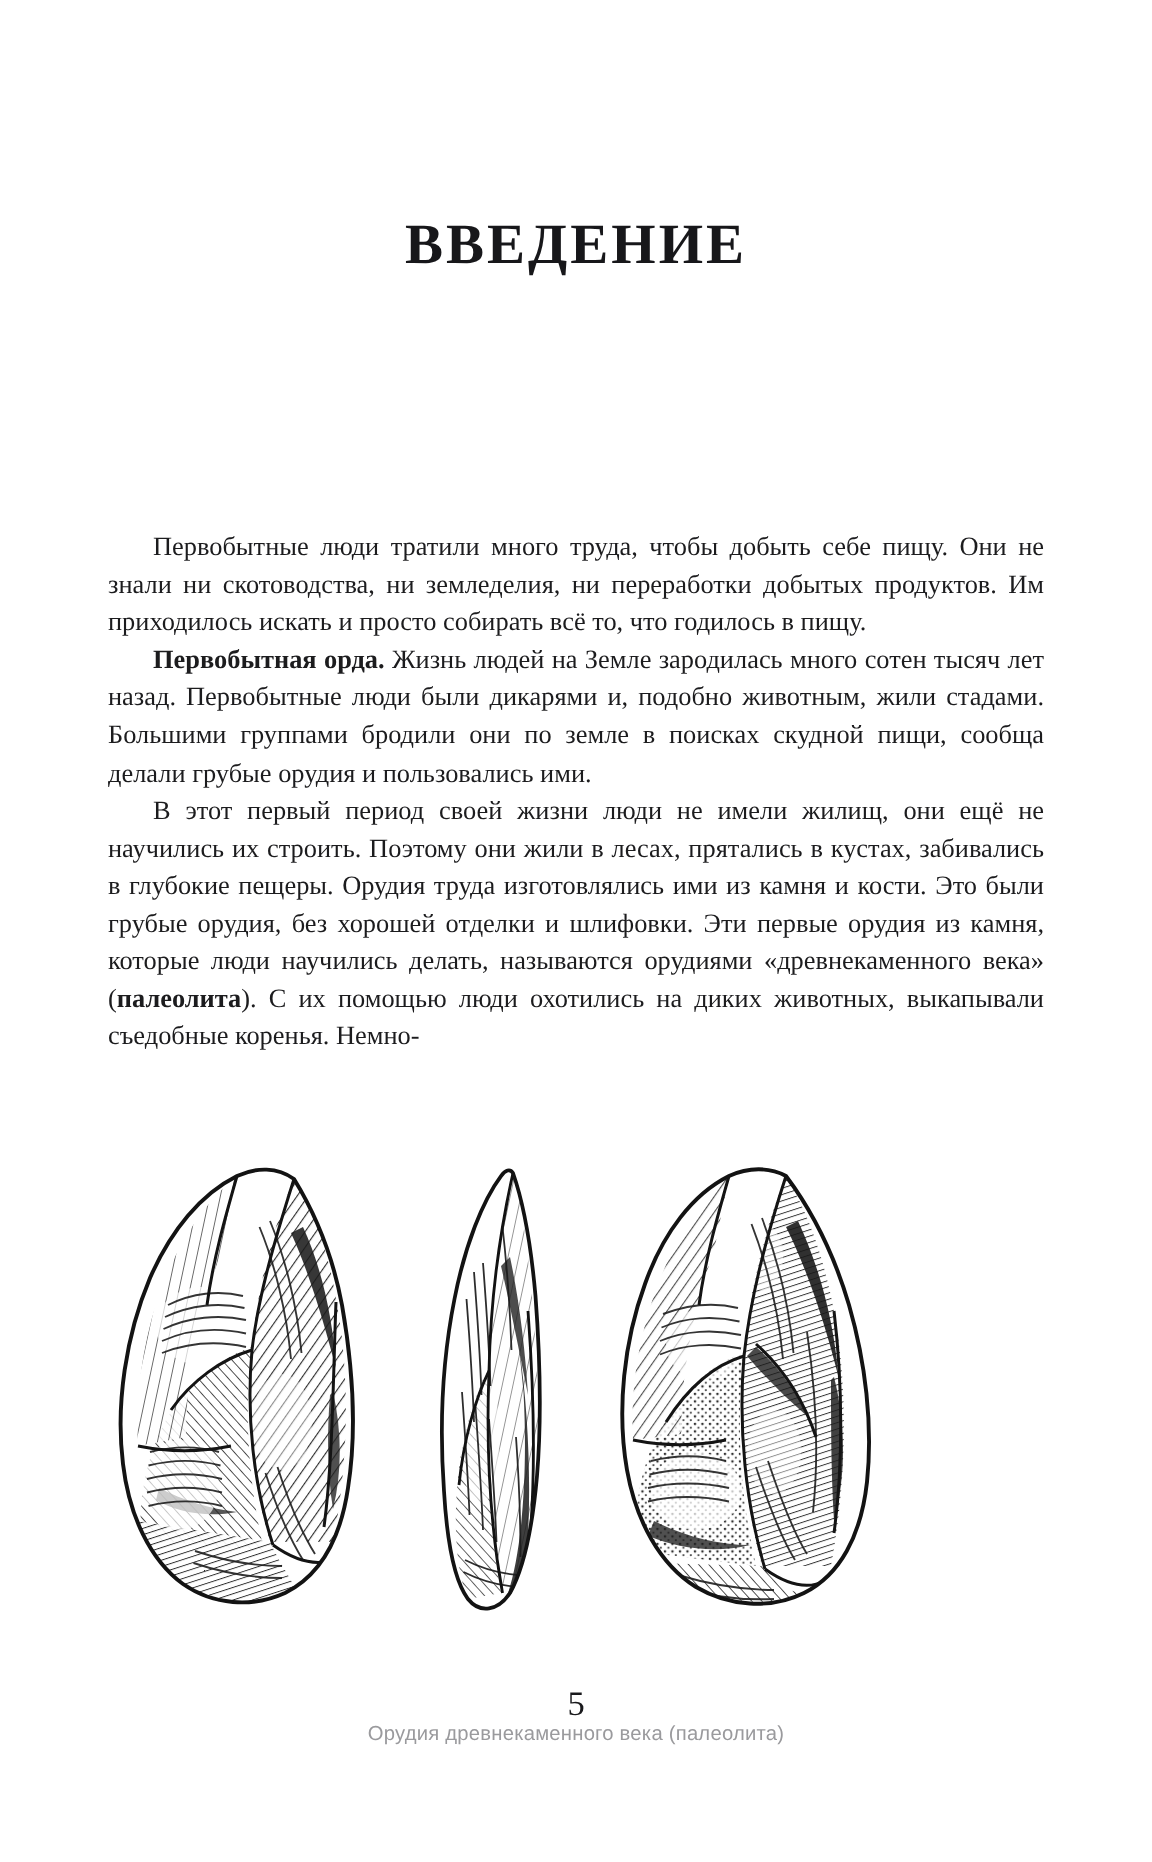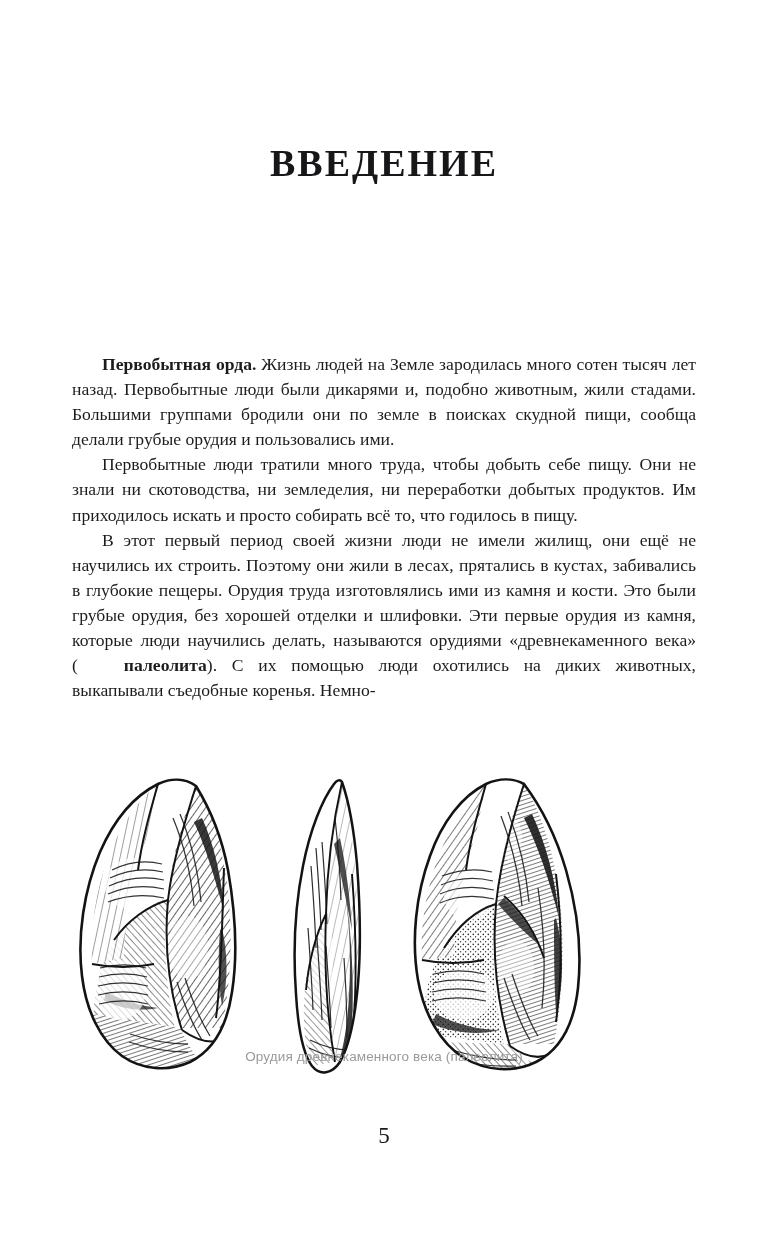--- a/index.html
+++ b/index.html
@@ -72,40 +72,39 @@
     text-indent: 30px;
   }
   .body-text p.last-line-left {
     text-align-last: left;
   }
   .lead {
     font-weight: bold;
   }
   .term {
     font-weight: bold;
-    margin-left: 46px;
   }
 
   
   .figure {
     position: absolute;
     top: 778px;
     left: 72px;
     width: 624px;
     height: 300px;
   }
   .figure svg {
     display: block;
     width: 624px;
     height: 300px;
   }
 
   .figure-caption {
     position: absolute;
-    top: 1049px;
+    top: 1148px;
     left: 0;
     width: 768px;
     text-align: center;
     font-family: "Liberation Sans", "DejaVu Sans", sans-serif;
     font-size: 13.5px;
     color: #9a9a9d;
     letter-spacing: 0.15px;
   }
 
   
@@ -122,23 +121,23 @@
 </head>
 <body>
 
 <div class="page">
 
   <h1 class="chapter-title">ВВЕДЕНИЕ</h1>
 
 
   <div class="body-text">
 
+    <p>Первобытные люди тратили много труда, чтобы добыть себе пищу. Они не знали ни скотоводства, ни земледелия, ни переработки добытых продуктов. Им приходилось искать и просто собирать всё то, что годилось в пищу.</p>
+
     <p><span class="lead">Первобытная орда.</span><span> Жизнь людей на Земле зародилась много сотен тысяч лет назад. Первобытные люди были дикарями и, подобно животным, жили стадами. Большими группами бродили они по земле в поисках скудной пищи, сообща делали грубые орудия и пользовались ими.</span></p>
-
-    <p>Первобытные люди тратили много труда, чтобы добыть себе пищу. Они не знали ни скотоводства, ни земледелия, ни переработки добытых продуктов. Им приходилось искать и просто собирать всё то, что годилось в пищу.</p>
 
     <p class="last-line-left"><span>В этот первый период своей жизни люди не имели жилищ, они ещё не научились их строить. Поэтому они жили в лесах, прятались в кустах, забивались в глубокие пещеры. Орудия труда изготовлялись ими из камня и кости. Это были грубые орудия, без хорошей отделки и шлифовки. Эти первые орудия из камня, которые люди научились делать, называются орудиями «древнекаменного века» (</span><span class="term">палеолита</span><span>). С их помощью люди охотились на диких животных, выкапывали съедобные коренья. Немно-</span></p>
 
   </div>
 
   <div class="figure">
     <svg viewBox="0 0 624 300" xmlns="http://www.w3.org/2000/svg" aria-hidden="true">
       <defs>
 
         <pattern id="hatchA" width="6" height="6" patternUnits="userSpaceOnUse" patternTransform="rotate(35)">

